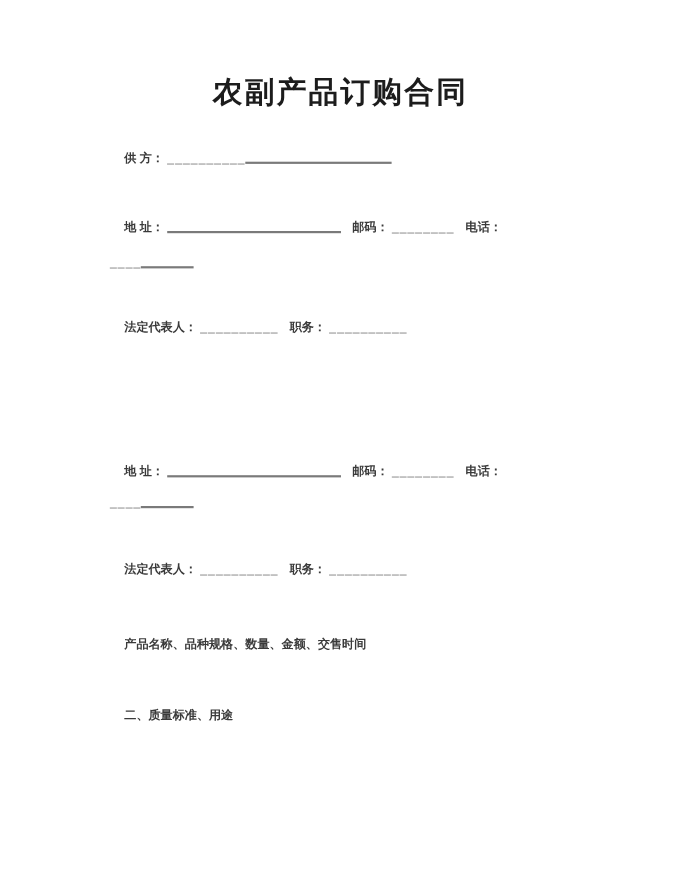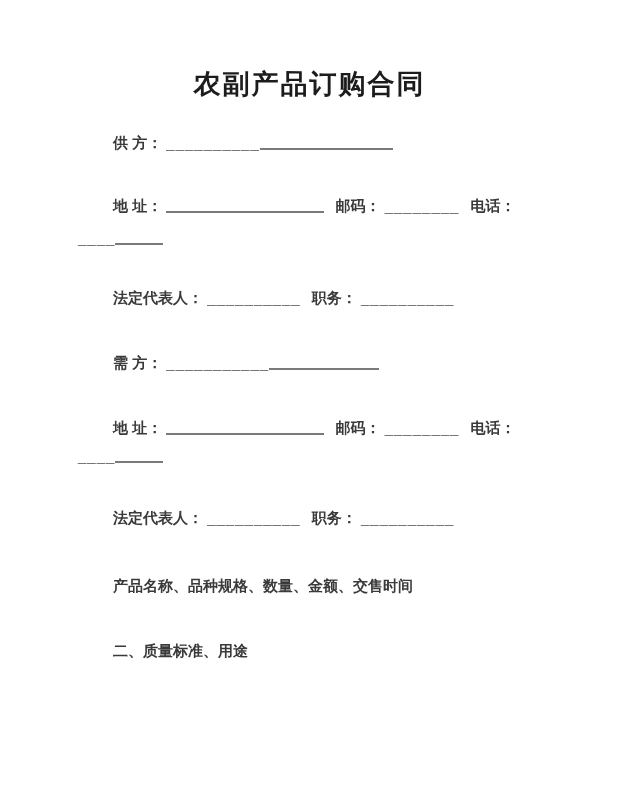--- a/index.html
+++ b/index.html
@@ -20,27 +20,27 @@
     width: 100%;
     text-align: center;
     font-size: 27px;
     font-weight: bold;
     color: #1c1c1c;
     letter-spacing: 2px;
   }
   .row {
     position: absolute;
     left: 113px;
-    font-size: 15px;
+    font-size: 11px;
     line-height: 20px;
     white-space: nowrap;
     font-weight: bold;
     color: #3a3a3a;
   }
-  .row.outdent { left: 78px; }
+  .row.outdent { left: 100px; }
   .label { color: #3a3a3a; }
   .dash {
     color: #6e6e6e;
     font-weight: normal;
     letter-spacing: 1px;
   }
   .solid {
     display: inline-block;
     border-bottom: 2px solid #7a7a7a;
     height: 14px;
@@ -77,24 +77,20 @@
     <span class="dash">____</span><span class="solid w-cont"></span>
   </div>
 
   <div class="row" style="top:288px">
     <span class="label">法定代表人：</span>
     <span class="dash">__________</span>
     <span class="label gap">职务：</span>
     <span class="dash">__________</span>
   </div>
 
-  <div class="row" style="top:353px">
-    <span class="label">需 方：</span>
-    <span class="dash">___________</span><span class="solid w-buyer"></span>
-  </div>
 
   <div class="row" style="top:418px">
     <span class="label">地 址：</span>
     <span class="solid w-address"></span>
     <span class="label gap">邮码：</span>
     <span class="dash">________</span>
     <span class="label gap">电话：</span>
   </div>
 
   <div class="row outdent" style="top:446px">

